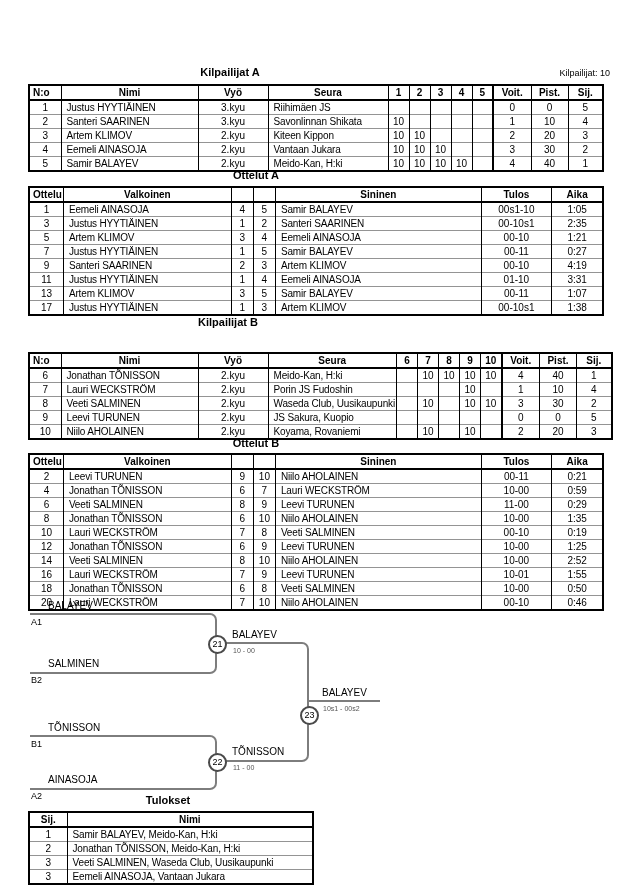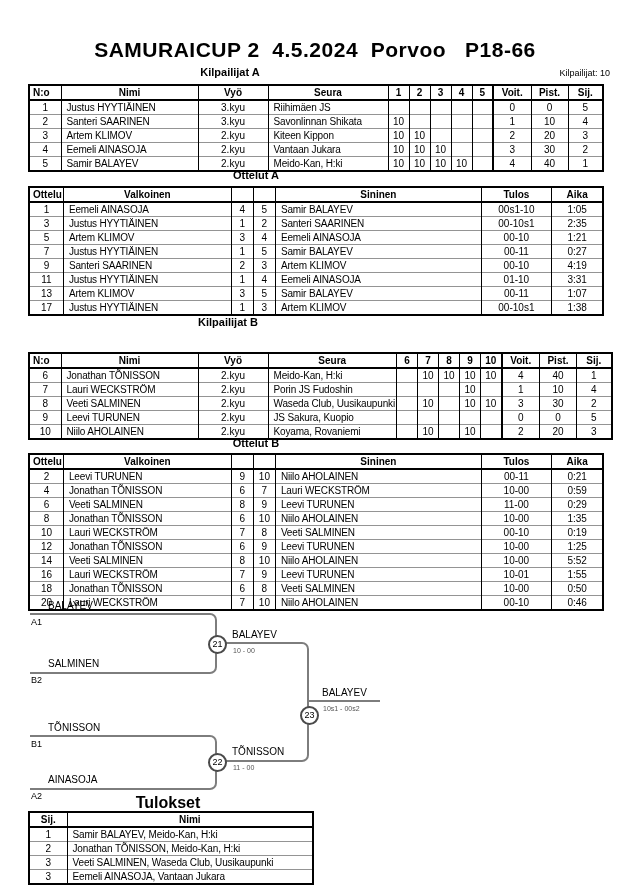--- a/index.html
+++ b/index.html
@@ -49,21 +49,20 @@
   .bk-node{
     position:absolute;width:15px;height:15px;border:2px solid #4a4a4a;border-radius:50%;
     background:#fff;font-size:9px;line-height:15px;text-align:center;z-index:2;
   }
 </style>
 </head>
 <body>
 
 <div id="page">
 
-  <div class="title">SAMURAICUP 2  4.5.2024  Porvoo   P18-66</div>
   <div class="note">Kilpailijat: 10</div>
 
   <div class="sec-head" style="left:230px;top:66px;">Kilpailijat A</div>
   <table class="grid" style="top:84px;" id="tblA">
       <colgroup>
         <col style="width: 32px;">
         <col style="width: 137px;">
         <col style="width: 70px;">
         <col style="width: 120px;">
         <col style="width: 21px;">
@@ -446,21 +445,21 @@
           <td>10-00</td>
           <td>1:25</td>
         </tr>
         <tr>
           <td>14</td>
           <td class="al">Veeti SALMINEN</td>
           <td>8</td>
           <td>10</td>
           <td class="al">Niilo AHOLAINEN</td>
           <td>10-00</td>
-          <td>5:52</td>
+          <td>2:52</td>
         </tr>
         <tr>
           <td>16</td>
           <td class="al">Lauri WECKSTRÖM</td>
           <td>7</td>
           <td>9</td>
           <td class="al">Leevi TURUNEN</td>
           <td>10-01</td>
           <td>1:55</td>
         </tr>
@@ -506,21 +505,21 @@
     <div class="bk-node" style="left:300px;top:693px;margin-top:13px;">23</div>
 
     <div class="bk" style="left:232px;top:629px;">BALAYEV</div>
     <div class="bk-score" style="left:233px;top:647px;">10 - 00</div>
     <div class="bk" style="left:232px;top:746px;">TÕNISSON</div>
     <div class="bk-score" style="left:233px;top:764px;">11 - 00</div>
     <div class="bk" style="left:322px;top:687px;">BALAYEV</div>
     <div class="bk-score" style="left:323px;top:705px;">10s1 - 00s2</div>
   </div>
 
-  <div class="sec-head" style="left:168px;top:794px;font-size:16px;">Tulokset</div>
+  <div class="sec-head" style="left:168px;top:794px;font-size:11px;">Tulokset</div>
   <table class="grid" style="top:811px;" id="tblR">
       <colgroup>
         <col style="width: 38px;">
         <col style="width: 246px;">
       </colgroup>
       <thead>
         <tr>
           <th>Sij.</th>
           <th>Nimi</th>
         </tr>

